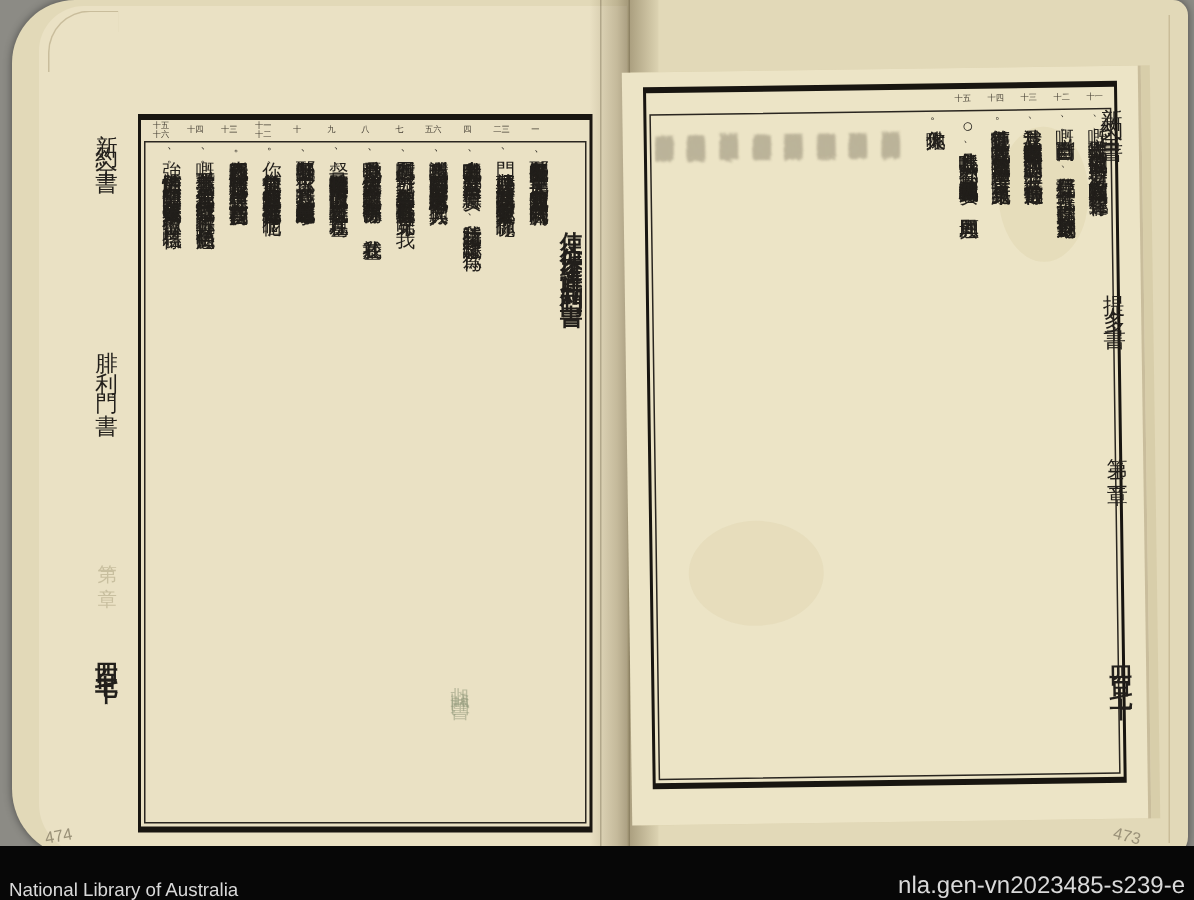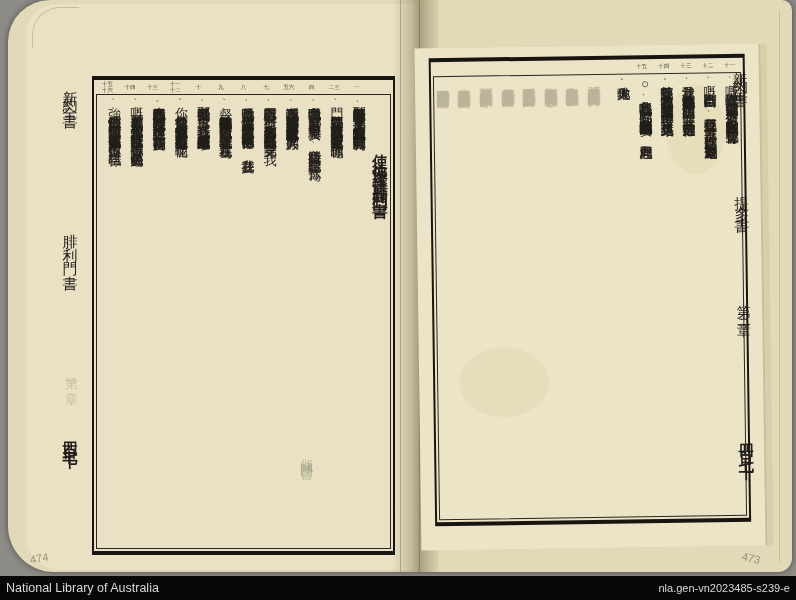--- a/index.html
+++ b/index.html
@@ -64,25 +64,25 @@
   .rp-pageno{right:9px;top:388px;font-size:15px;letter-spacing:7px;font-weight:bold}
 
   .lp-ghost-stamp{position:absolute;left:204px;top:368px;writing-mode:vertical-rl;text-orientation:upright;
     font-size:13px;letter-spacing:3px;color:rgba(140,148,118,.5);transform:scaleX(-1);filter:blur(.5px)}
 
   .pencil{position:absolute;font-family:"Liberation Sans",sans-serif;color:var(--pencil);font-size:11px}
   .pencil-left{left:30px;top:552px;transform:rotate(-10deg)}
   .pencil-right{left:742px;top:552px;transform:rotate(14deg)}
 
   
-  .footer-bar{position:absolute;left:0;right:0;bottom:0;height:24px;background:var(--footer-bar);
-    display:flex;align-items:center;justify-content:space-between;padding:0 6px;
+  .footer-bar{position:absolute;left:0;right:0;bottom:0;height:36px;background:var(--footer-bar);
+    display:flex;align-items:flex-end;justify-content:space-between;padding:0 6px;
     font-family:"Liberation Sans",sans-serif;color:var(--footer-text)}
   .footer-bar .credit{font-size:12.5px}
-  .footer-bar .imgid{font-size:11px}
+  .footer-bar .imgid{font-size:16px}
 </style>
 </head>
 <body>
 
 <div class="stage">
   <div class="under-sheet"></div>
 
   <section class="page-left">
     <div class="vtext lp-book">新約全書</div>
     <div class="vtext lp-section">腓利門書</div>

